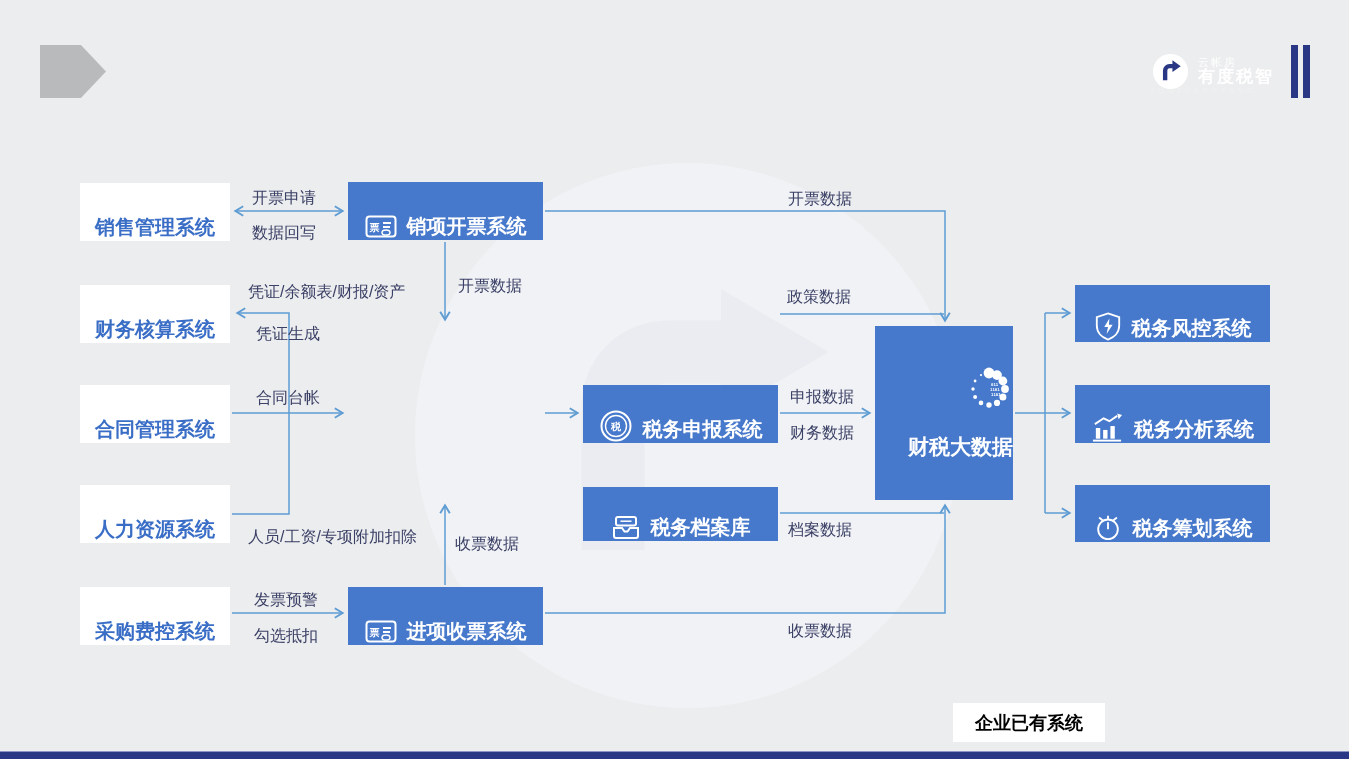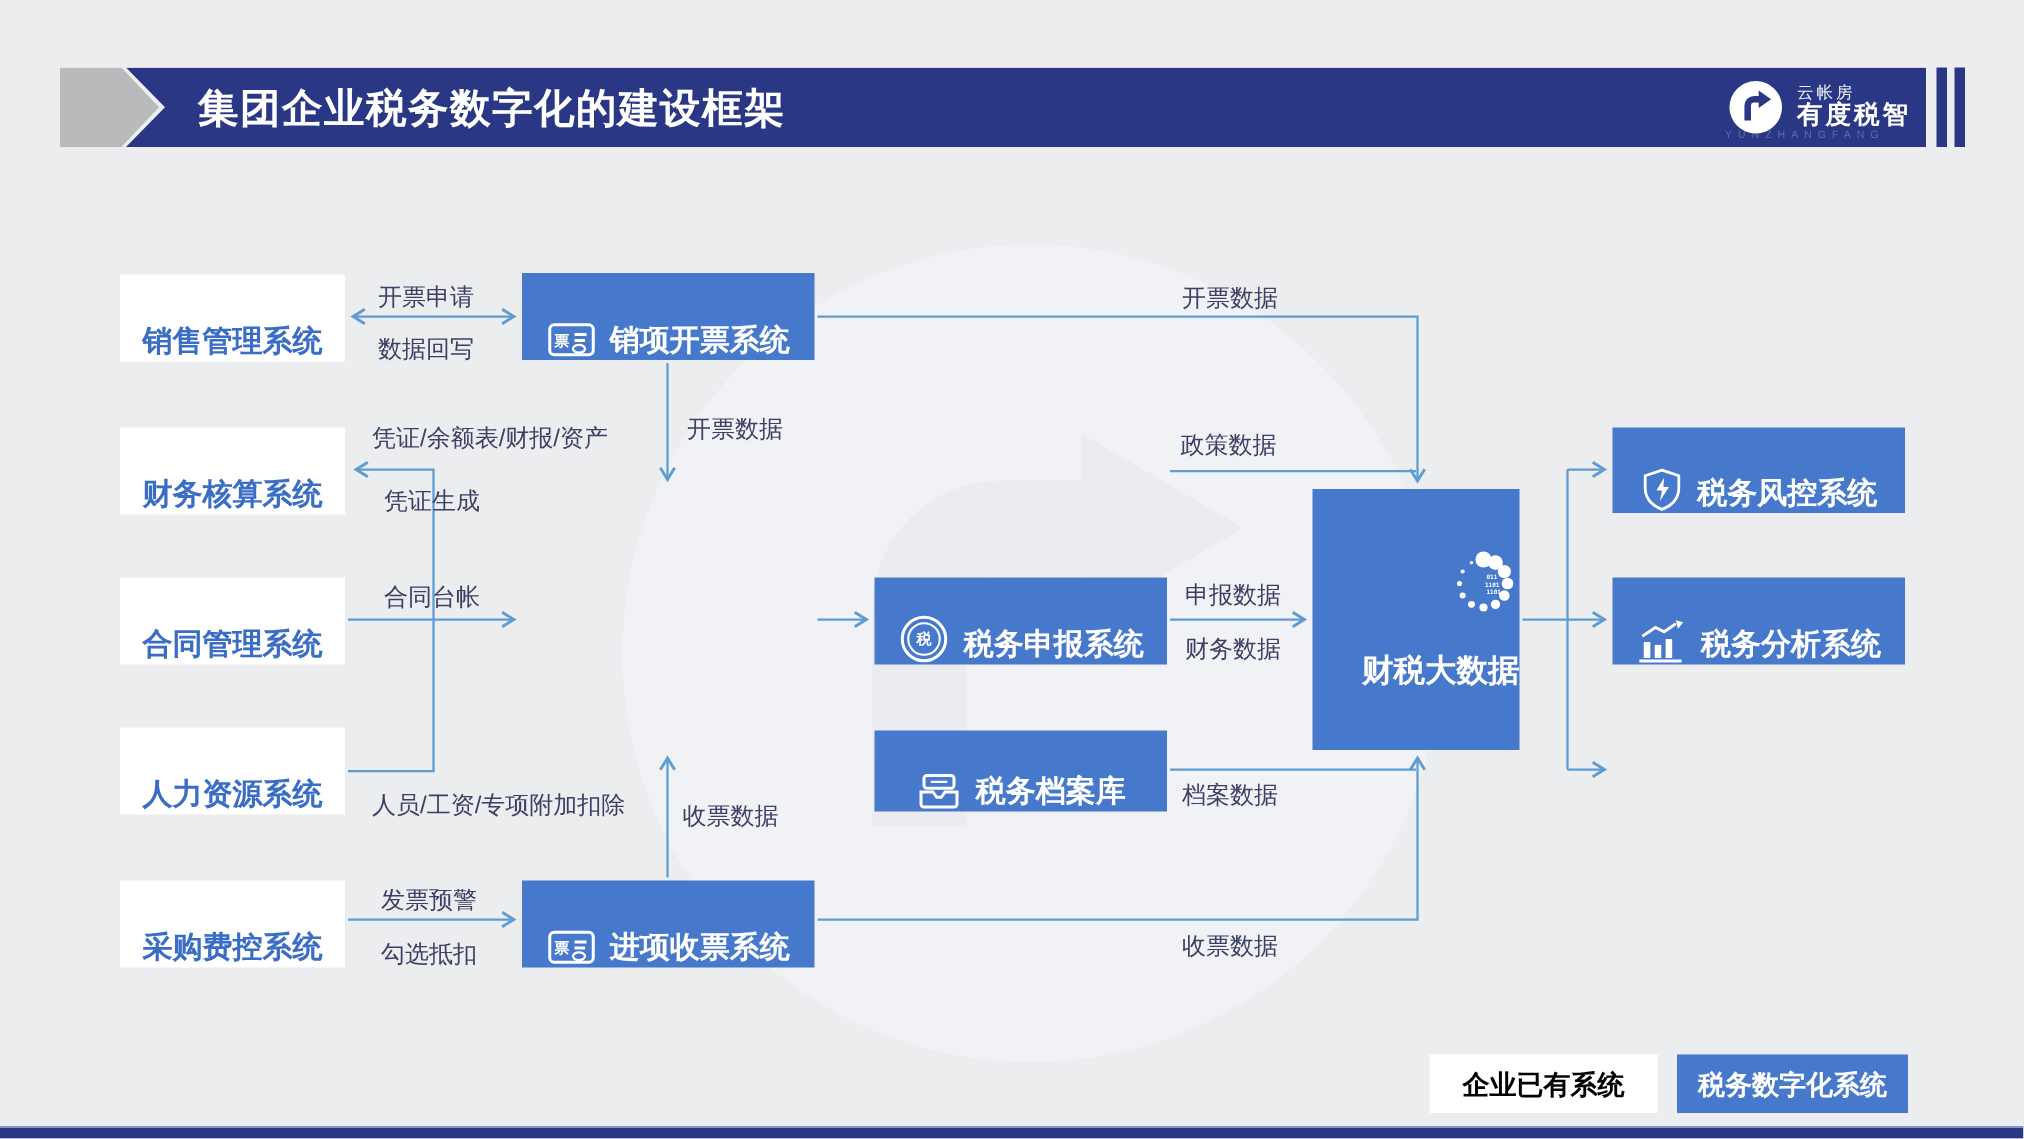--- a/index.html
+++ b/index.html
@@ -53,23 +53,20 @@
 <div class="canvas">
 
   <div class="wmark">
     <svg width="360" height="360" viewBox="0 0 40 40">
       <path d="M12,33 V17 a6,6 0 0 1 6,-6 h8" fill="none" stroke="#e6e8ee" stroke-width="7"></path>
       <path d="M24,4 L36,11 L24,18 z" fill="#e6e8ee"></path>
     </svg>
   </div>
 
   <div class="hdr-chevron"></div>
-  <div class="hdr-bar">
-    <div class="hdr-title">集团企业税务数字化的建设框架</div>
-  </div>
   <div class="brand">
     <svg class="brand-circle" viewBox="0 0 38 38">
       <circle cx="19" cy="19" r="18" fill="#fff"></circle>
       <path d="M13.5,28 V18 a4.5,4.5 0 0 1 4.5,-4.5 h4" fill="none" stroke="#2a3785" stroke-width="4.5"></path>
       <path d="M21,7.5 L29.5,13.5 L21,19.5 z" fill="#2a3785"></path>
     </svg>
     <div class="brand-txt">
       <div class="brand-small">云帐房</div>
       <div class="brand-large">有度税智</div>
     </div>
@@ -195,36 +192,45 @@
     <svg width="33" height="30" viewBox="0 0 34 30">
       <line x1="2" y1="28" x2="31" y2="28" stroke="#fff" stroke-width="2"></line>
       <rect x="5" y="15" width="4.5" height="11" fill="#fff"></rect>
       <rect x="12.5" y="17" width="4.5" height="9" fill="#fff"></rect>
       <rect x="20" y="13" width="4.5" height="13" fill="#fff"></rect>
       <polyline points="4,11 13,5 19,8 27,2.5" fill="none" stroke="#fff" stroke-width="2"></polyline>
       <path d="M27,0 L32,1.5 L28.5,6 z" fill="#fff"></path>
     </svg>
     <span>税务分析系统</span>
   </div>
+  <div class="node node-blue" style="left:1075px;top:485px;width:195px;height:57px">
+    <svg width="30" height="31" viewBox="0 0 32 32">
+      <circle cx="16" cy="19" r="10.5" fill="none" stroke="#fff" stroke-width="2"></circle>
+      <line x1="16" y1="19" x2="16" y2="11.5" stroke="#fff" stroke-width="2"></line>
+      <line x1="6.5" y1="6.5" x2="10.5" y2="9.5" stroke="#fff" stroke-width="2"></line>
+      <line x1="25.5" y1="6.5" x2="21.5" y2="9.5" stroke="#fff" stroke-width="2"></line>
+      <line x1="16" y1="4.5" x2="16" y2="8" stroke="#fff" stroke-width="2"></line>
+    </svg>
+    <span>税务筹划系统</span>
+  </div>
 
   <div class="elabel" style="left:252px;top:188px">开票申请</div>
   <div class="elabel" style="left:252px;top:223px">数据回写</div>
   <div class="elabel" style="left:248px;top:282px">凭证/余额表/财报/资产</div>
   <div class="elabel" style="left:256px;top:324px">凭证生成</div>
   <div class="elabel" style="left:256px;top:388px">合同台帐</div>
   <div class="elabel" style="left:248px;top:527px">人员/工资/专项附加扣除</div>
   <div class="elabel" style="left:254px;top:590px">发票预警</div>
   <div class="elabel" style="left:254px;top:626px">勾选抵扣</div>
   <div class="elabel" style="left:458px;top:276px">开票数据</div>
   <div class="elabel" style="left:455px;top:534px">收票数据</div>
   <div class="elabel" style="left:788px;top:189px">开票数据</div>
   <div class="elabel" style="left:787px;top:287px">政策数据</div>
   <div class="elabel" style="left:790px;top:387px">申报数据</div>
   <div class="elabel" style="left:790px;top:423px">财务数据</div>
   <div class="elabel" style="left:788px;top:520px">档案数据</div>
   <div class="elabel" style="left:788px;top:621px">收票数据</div>
 
   <div class="legend legend-white" style="left:953px;top:703px;width:152px;height:39px">企业已有系统</div>
-  <div class="legend legend-blue" style="left:1118px;top:703px;width:154px;height:39px">税务数字化系统</div>
 
   <div class="bottom-bar"></div>
 
 </div>
 
 </body></html>

